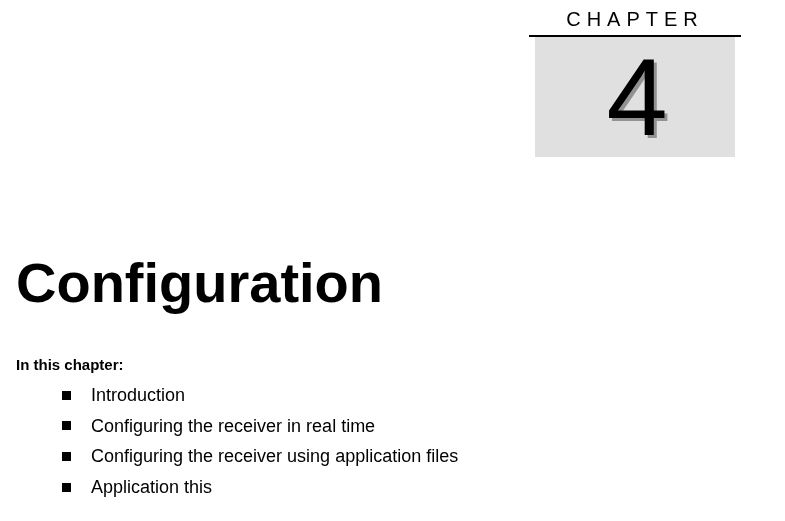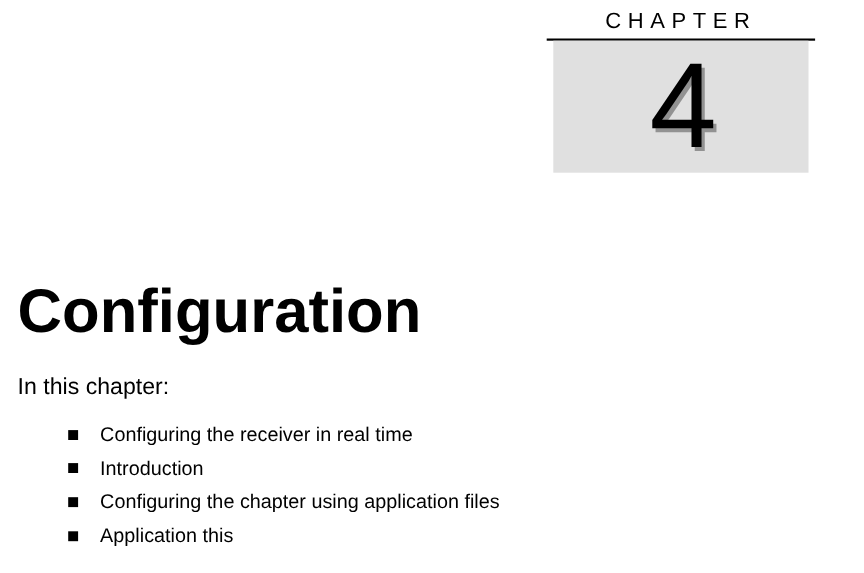--- a/index.html
+++ b/index.html
@@ -8,21 +8,21 @@
     height: 521px;
     background: #ffffff;
     font-family: Arial, Helvetica, sans-serif;
     color: #000000;
     position: relative;
   }
   .chapter-block {
     position: absolute;
     top: 8px;
     right: 50px;
-    width: 232px;
+    width: 200px;
   }
   .chapter-label {
     font-size: 20px;
     font-weight: 400;
     letter-spacing: 6px;
     text-align: center;
     padding-bottom: 4px;
   }
   .chapter-rule {
     border: none;
@@ -47,24 +47,24 @@
   }
   .page-title {
     position: absolute;
     top: 250px;
     left: 16px;
     font-size: 56px;
     font-weight: bold;
   }
   .section-heading {
     position: absolute;
-    top: 340px;
+    top: 356px;
     left: 16px;
-    font-size: 21px;
-    font-weight: normal;
+    font-size: 15px;
+    font-weight: bold;
   }
   .toc-list {
     position: absolute;
     top: 380px;
     left: 62px;
     list-style: none;
   }
   .toc-list li {
     font-size: 18px;
     line-height: 1.7;
@@ -91,27 +91,27 @@
   </div>
 </div>
 
 <h1 class="page-title">Configuration</h1>
 
 <h2 class="section-heading">In this chapter:</h2>
 
 <ul class="toc-list">
   <li>
     <span class="bullet"></span>
+    <span>Introduction</span>
+  </li>
+  <li>
+    <span class="bullet"></span>
     <span>Configuring the receiver in real time</span>
   </li>
   <li>
     <span class="bullet"></span>
-    <span>Introduction</span>
-  </li>
-  <li>
-    <span class="bullet"></span>
-    <span>Configuring the chapter using application files</span>
+    <span>Configuring the receiver using application files</span>
   </li>
   <li>
     <span class="bullet"></span>
     <span>Application this</span>
   </li>
 </ul>
 
 </body></html>

